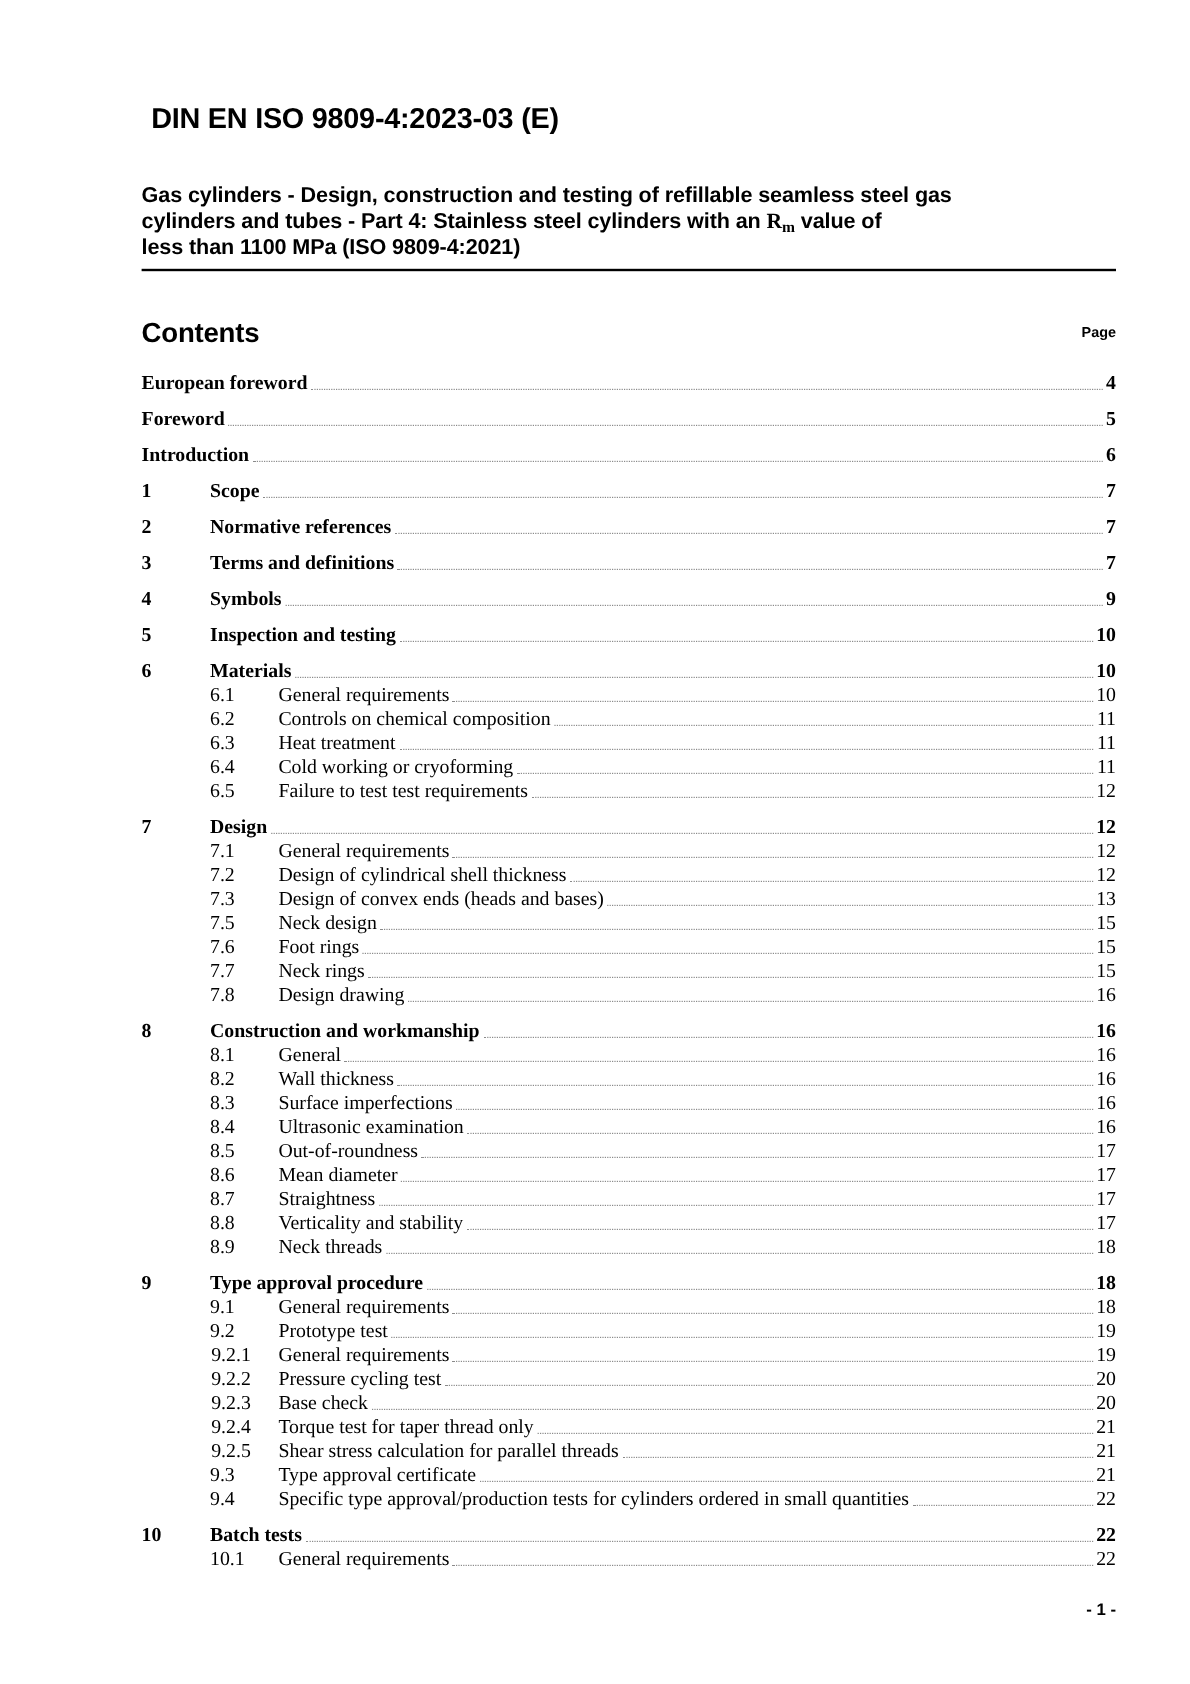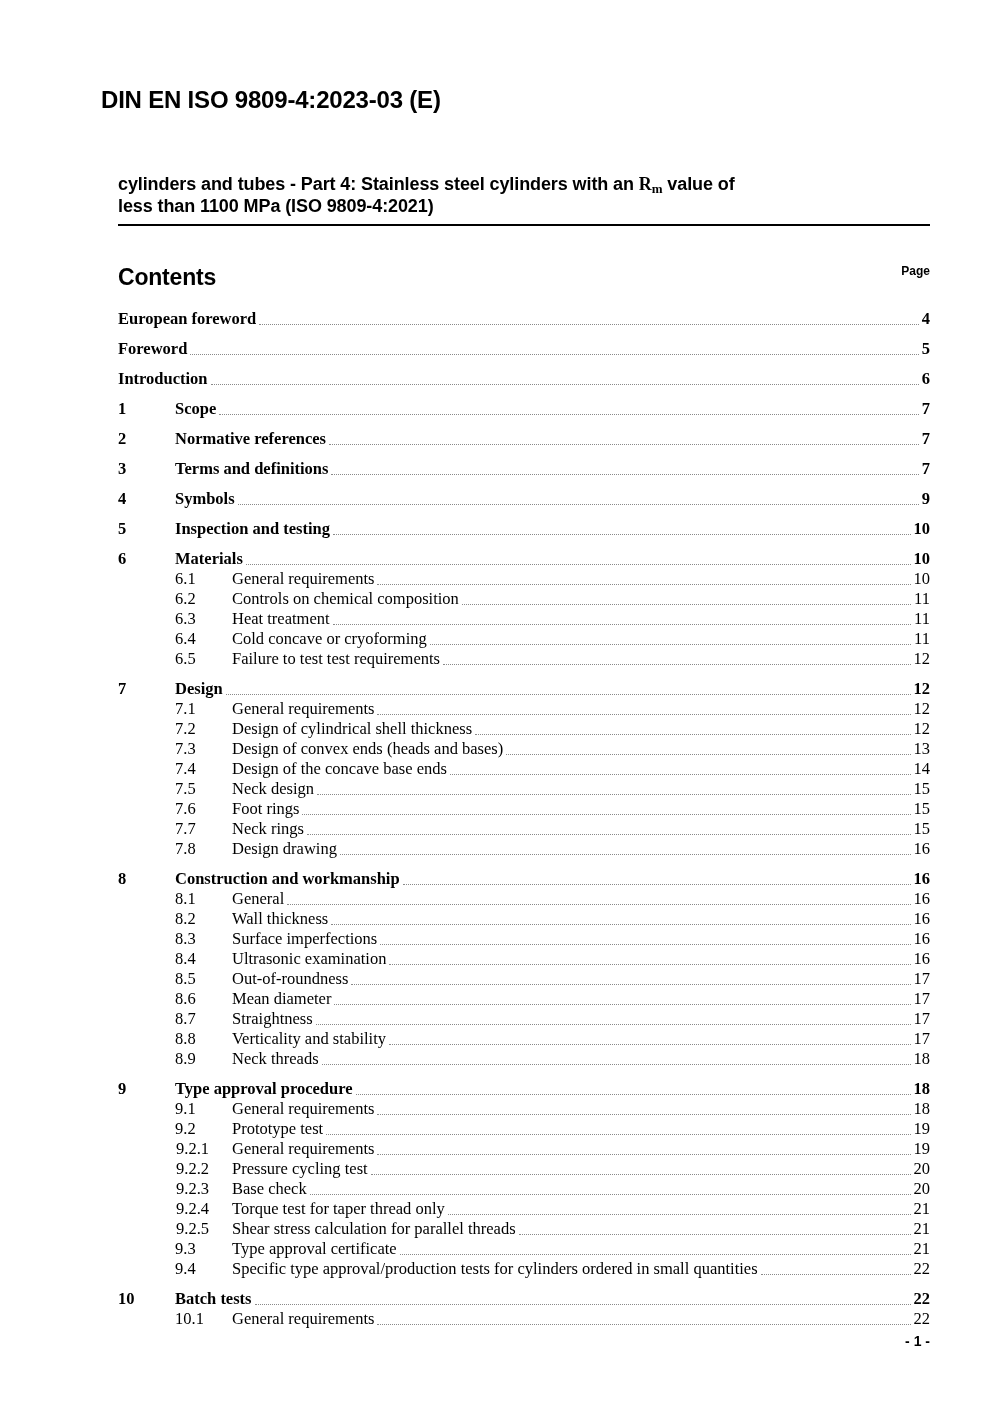--- a/index.html
+++ b/index.html
@@ -6,21 +6,21 @@
   body {
     width: 992px; height: 1403px;
     background: #ffffff;
     position: relative;
     font-family: "Liberation Sans", sans-serif;
     color: #000;
     overflow: hidden;
   }
 
   #doc-code {
-    position: absolute; top: 86px; left: 101px;
+    position: absolute; top: 86px; left: 126px;
     font-size: 24px; font-weight: bold; letter-spacing: -0.2px;
     white-space: nowrap;
   }
 
   #doc-title {
     position: absolute; top: 151px; left: 118px; width: 812px;
     font-size: 18px; line-height: 22px; font-weight: bold;
     letter-spacing: -0.1px;
     padding-bottom: 7px;
     border-bottom: 2.5px solid #000;
@@ -28,21 +28,21 @@
   #doc-title .rm {
     font-family: "Liberation Serif", serif;
     font-weight: bold;
   }
   #doc-title .rm sub {
     font-size: 13px; line-height: 0; vertical-align: -3px;
   }
 
   #contents-row {
     position: absolute; top: 264px; left: 118px; width: 812px;
-    display: flex; justify-content: space-between; align-items: flex-start;
+    display: flex; justify-content: space-between; align-items: center;
   }
   #contents-heading { font-size: 23px; font-weight: bold; letter-spacing: -0.2px; }
   #page-col-label   { font-size: 12px; font-weight: bold; margin-bottom: 1px; }
 
   #toc-list {
     position: absolute; top: 299px; left: 118px; width: 812px;
     font-family: "Liberation Serif", serif;
     font-size: 16.5px;
   }
   .toc-row {
@@ -72,21 +72,21 @@
     text-align: right;
     font-size: 14px; font-weight: bold;
   }
 </style>
 </head>
 <body>
 
 <div id="doc-code">DIN EN ISO 9809-4:2023-03 (E)</div>
 
 <div id="doc-title">
-  <br>
+  <span>Gas cylinders - Design, construction and testing of refillable seamless steel gas</span><br>
   <span>cylinders and tubes - Part 4: Stainless steel cylinders with an </span><span class="rm"><span>R</span><sub>m</sub></span><span> value of</span><br>
   <span>less than 1100 MPa (ISO 9809-4:2021)</span>
 </div>
 
 <div id="contents-row">
   <span id="contents-heading">Contents</span>
   <span id="page-col-label">Page</span>
 </div>
 
 <div id="toc-list">
@@ -157,21 +157,21 @@
     <span class="toc-page">11</span>
   </div>
     <div class="toc-row l2">
     <span class="toc-num">6.3</span>
     <span class="toc-title">Heat treatment</span>
     <span class="toc-leader"></span>
     <span class="toc-page">11</span>
   </div>
     <div class="toc-row l2">
     <span class="toc-num">6.4</span>
-    <span class="toc-title">Cold concave or cryoforming</span>
+    <span class="toc-title">Cold working or cryoforming</span>
     <span class="toc-leader"></span>
     <span class="toc-page">11</span>
   </div>
     <div class="toc-row l2">
     <span class="toc-num">6.5</span>
     <span class="toc-title">Failure to test test requirements</span>
     <span class="toc-leader"></span>
     <span class="toc-page">12</span>
   </div>
     <div class="toc-row l1 major">
@@ -192,26 +192,20 @@
     <span class="toc-leader"></span>
     <span class="toc-page">12</span>
   </div>
     <div class="toc-row l2">
     <span class="toc-num">7.3</span>
     <span class="toc-title">Design of convex ends (heads and bases)</span>
     <span class="toc-leader"></span>
     <span class="toc-page">13</span>
   </div>
     <div class="toc-row l2">
-    <span class="toc-num">7.4</span>
-    <span class="toc-title">Design of the concave base ends</span>
-    <span class="toc-leader"></span>
-    <span class="toc-page">14</span>
-  </div>
-    <div class="toc-row l2">
     <span class="toc-num">7.5</span>
     <span class="toc-title">Neck design</span>
     <span class="toc-leader"></span>
     <span class="toc-page">15</span>
   </div>
     <div class="toc-row l2">
     <span class="toc-num">7.6</span>
     <span class="toc-title">Foot rings</span>
     <span class="toc-leader"></span>
     <span class="toc-page">15</span>

